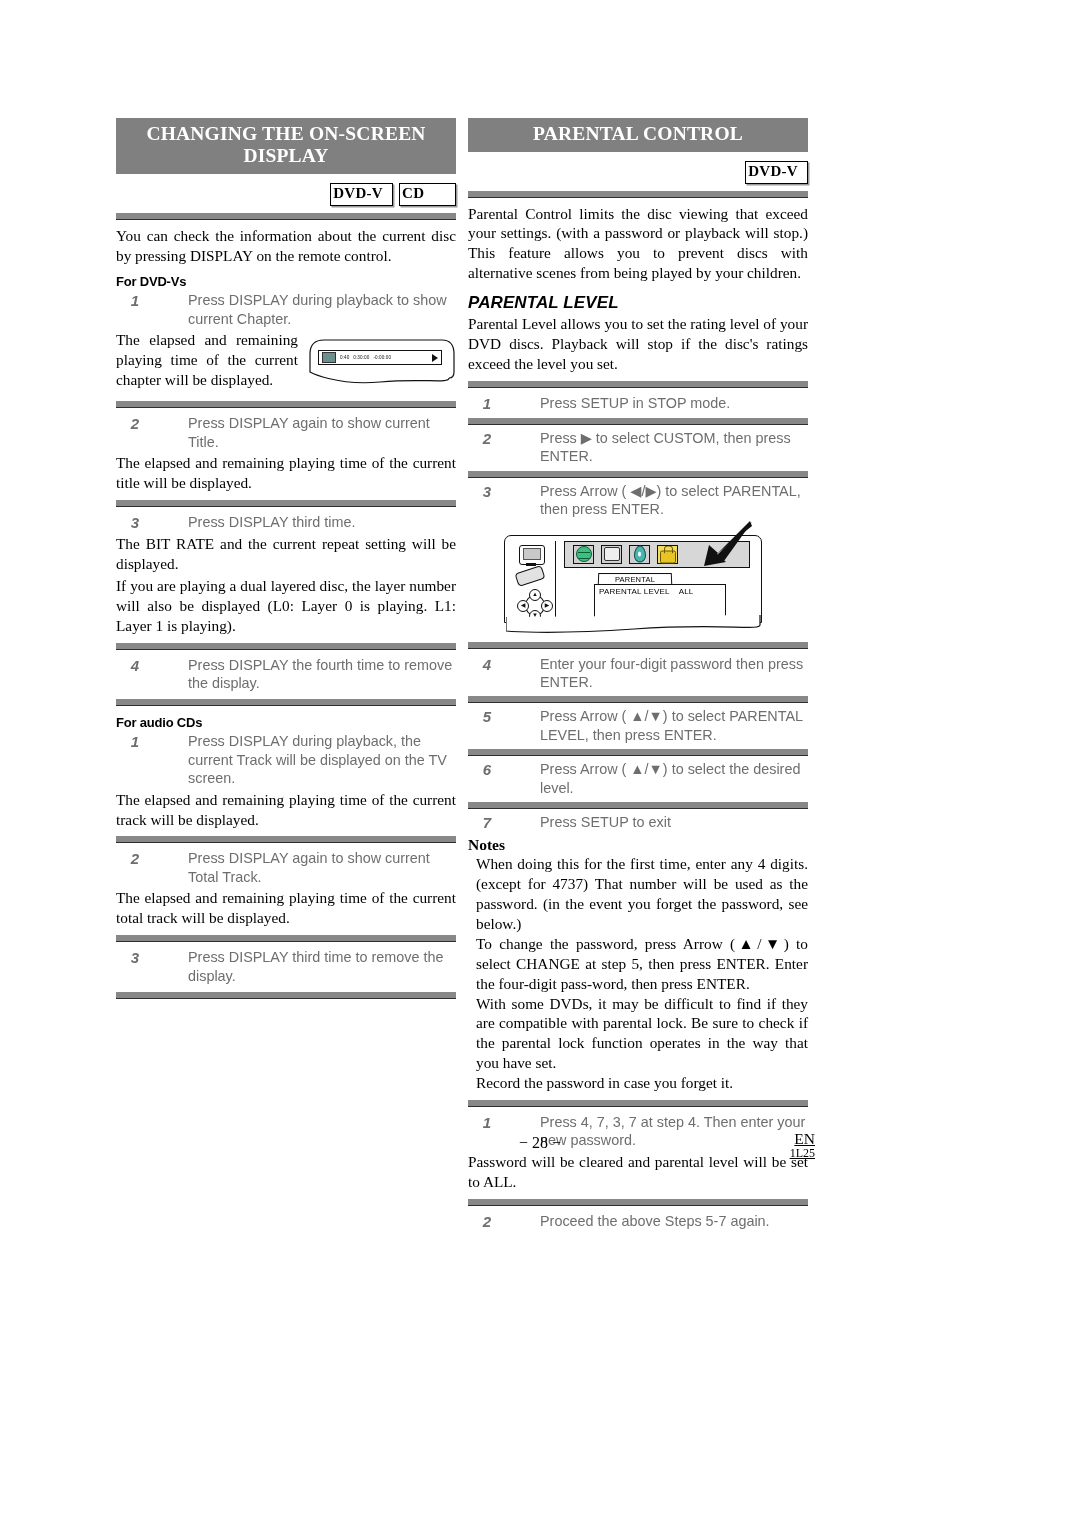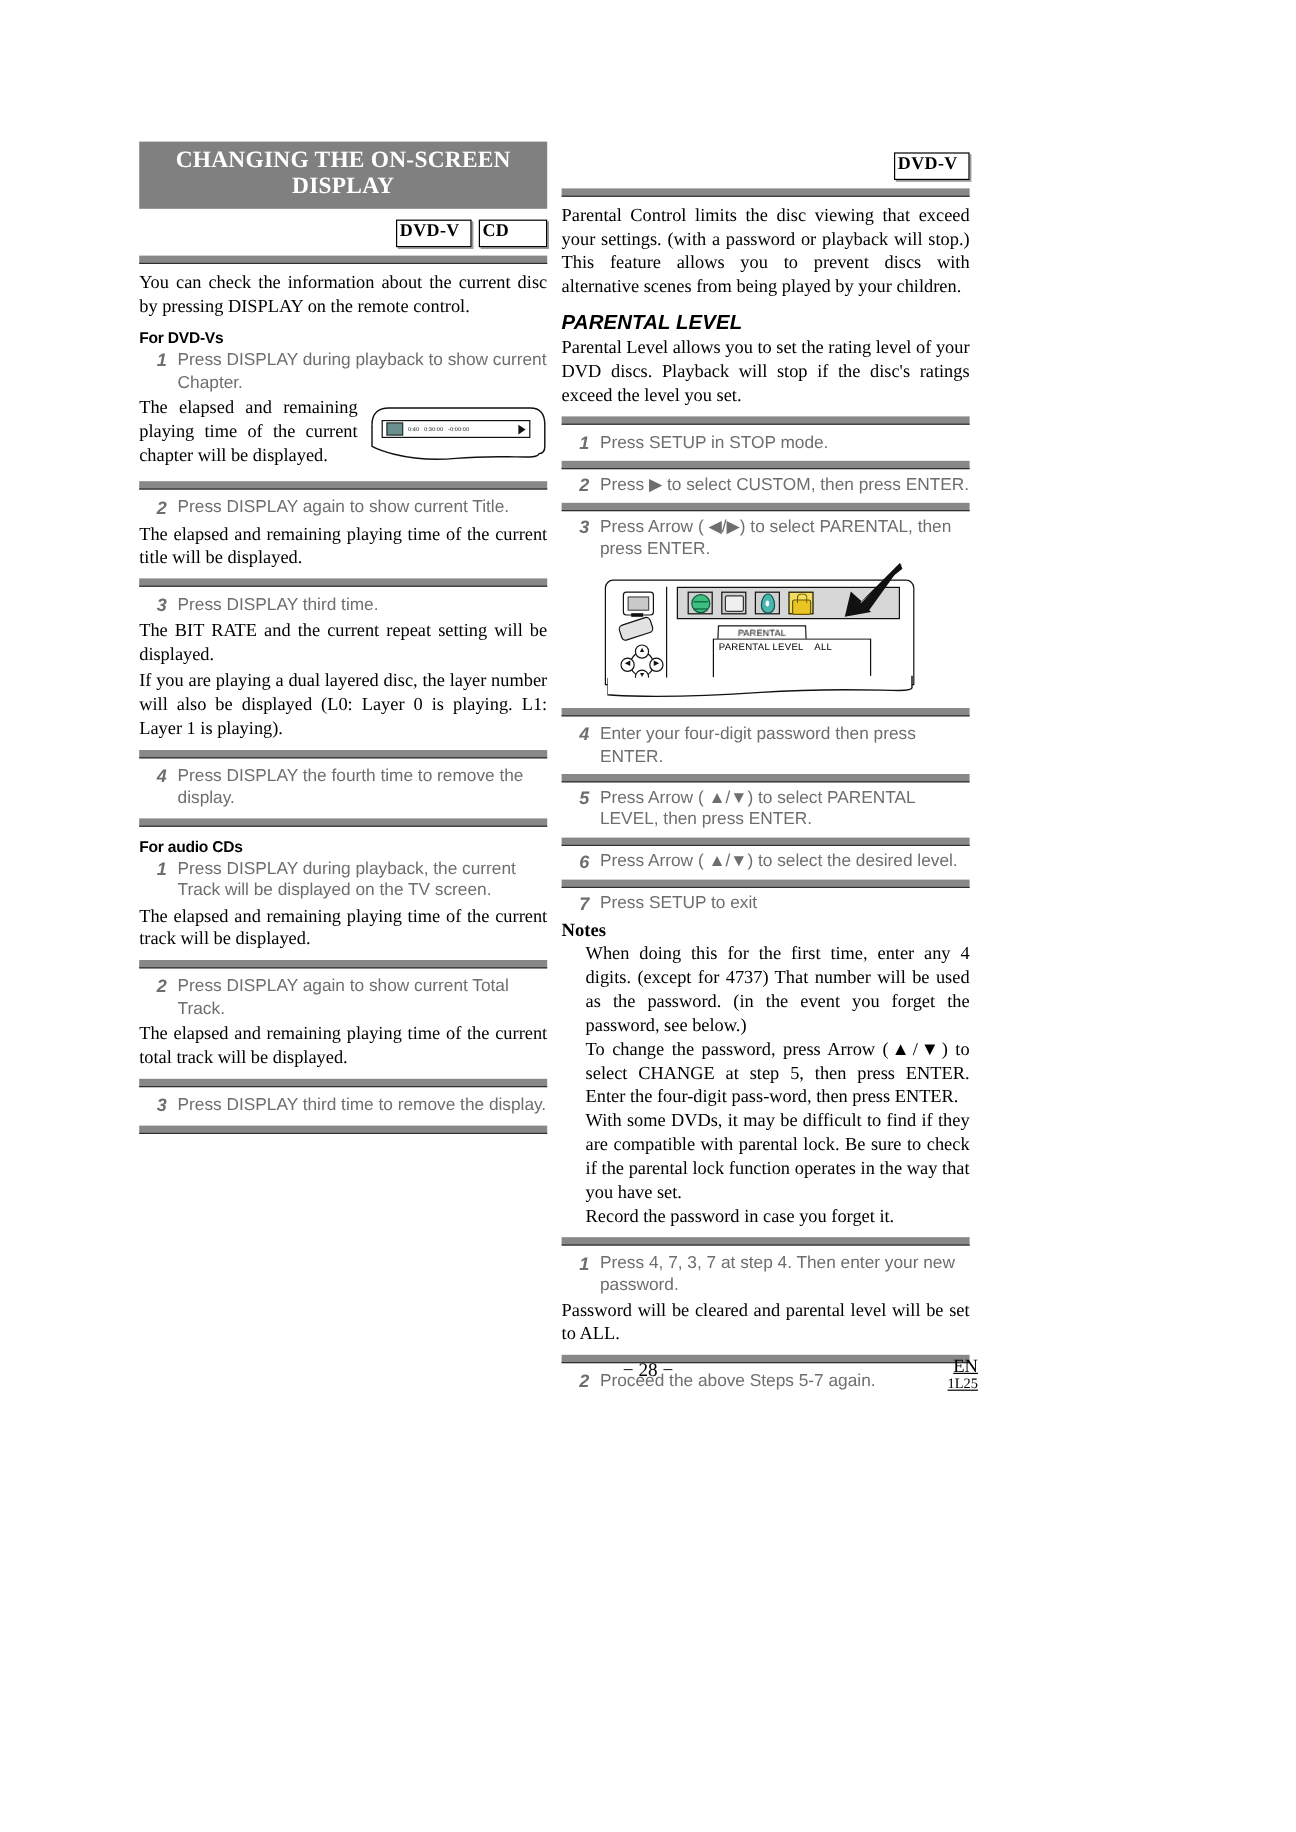--- a/index.html
+++ b/index.html
@@ -121,28 +121,28 @@
     font-family: "Liberation Sans", sans-serif;
     font-weight: bold;
     font-style: italic;
     font-size: 15px;
     color: #6e6e6e;
     width: 23px;
     flex: 0 0 23px;
     text-align: right;
     padding-right: 9px;
   }
-  .step-txt { flex: 1 1 auto; }
+  .step-txt { flex: 1 1 auto; margin-left: 40px; }
 
   .notes-body {
     font-family: "Liberation Serif", serif;
     font-size: 15.3px;
     line-height: 1.3;
     text-align: justify;
-    margin: 0 0 0 20px;
+    margin: 0 0 0 8px;
   }
   .notes-body p { margin: 0; }
 
   
   .osd-figure {
     position: relative;
     width: 150px;
     height: 62px;
     float: right;
     margin: 2px 0 0 8px;
@@ -449,20 +449,23 @@
     <div class="step">
       <div class="step-num">3</div>
       <div class="step-txt">Press DISPLAY third time to remove the display.</div>
     </div>
 
     <div class="rule"></div>
   </div>
 
   <div class="col col-right">
 
+    <div class="section-bar">
+      <div>PARENTAL CONTROL</div>
+    </div>
 
     <div class="badge-row">
       <div class="badge">DVD-V</div>
     </div>
 
     <div class="rule"></div>
 
     <p class="body-text">Parental Control limits the disc viewing that exceed your settings. (with a password or playback will stop.) This feature allows you to prevent discs with alternative scenes from being played by your children.</p>
 
     <div class="sub-head-italic">PARENTAL LEVEL</div>

